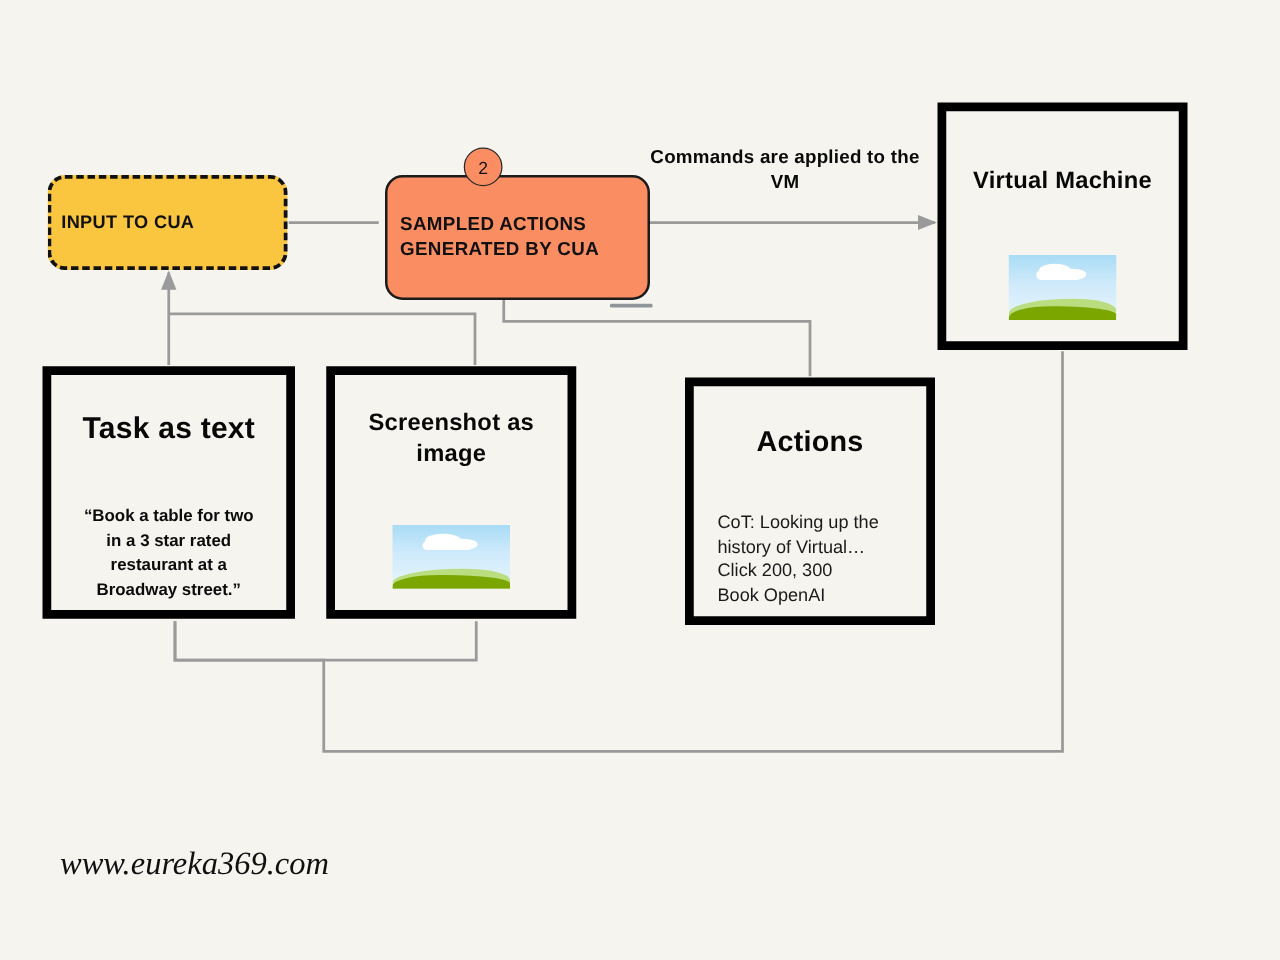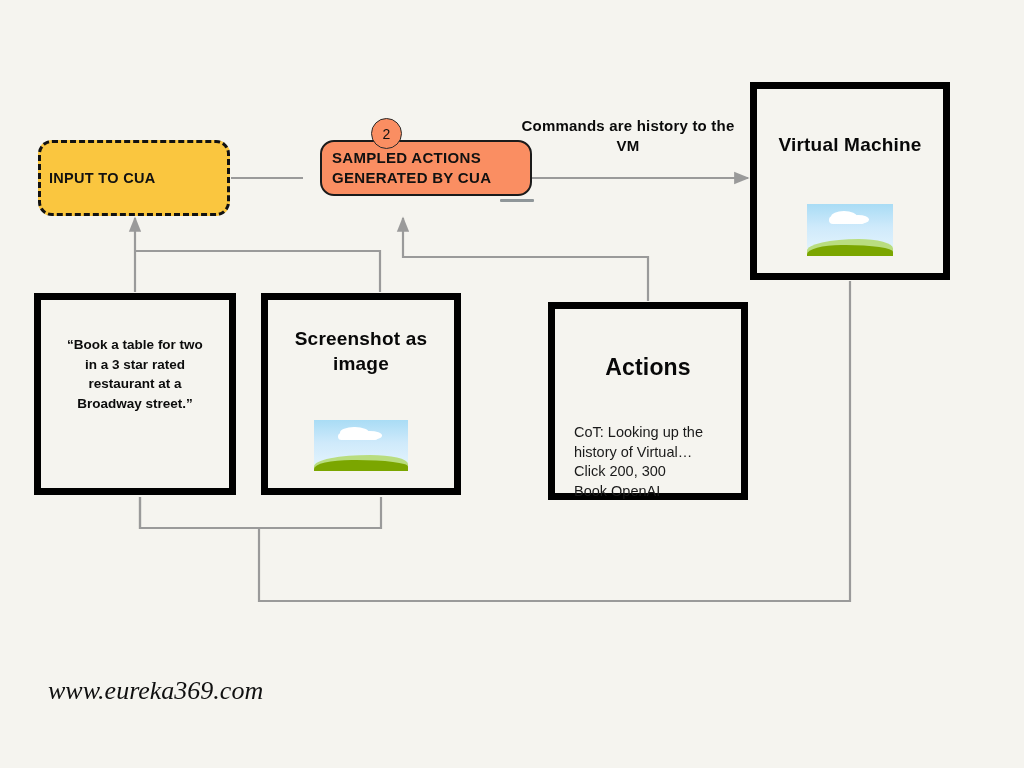--- a/index.html
+++ b/index.html
@@ -39,22 +39,22 @@
   }
   #node-input {
     left: 38px; top: 140px;
     width: 192px; height: 76px;
     background: #fac63f;
     border: 3px dashed #111111;
     font-size: 14.5px;
     padding: 0 8px;
   }
   #node-sampled {
-    left: 320px; top: 140px;
-    width: 212px; height: 56px;
+    left: 308px; top: 140px;
+    width: 212px; height: 100px;
     background: #fa8e62;
     border: 2.5px solid #1b1b1b;
     font-size: 15px;
     line-height: 1.35;
     padding: 0 10px;
     text-align: left;
     justify-content: flex-start;
   }
   #node-sampled .pill-text { position: relative; display: inline-block; }
   .cursor-underline {
@@ -123,21 +123,21 @@
     font-weight: bold;
     line-height: 1.45;
     text-align: center;
     color: #0c0c0c;
   }
 
   #node-shot { left: 261px; top: 293px; width: 200px; height: 202px; }
   #node-shot .title { font-size: 19px; margin-top: 10px; line-height: 1.3; }
 
   #node-actions { left: 548px; top: 302px; width: 200px; height: 198px; }
-  #node-actions .title { font-size: 23px; margin-top: 28px; }
+  #node-actions .title { font-size: 23px; margin-top: 14px; }
   #node-actions .body {
     margin-top: 14px;
     align-self: stretch;
     font-size: 14.5px;
     font-weight: normal;
     line-height: 1.35;
     text-align: left;
     color: #1a1a1a;
   }
 
@@ -233,20 +233,21 @@
         <div class="cloud" style="left:46%;top:21%;width:26%;height:17%;"></div>
         <div class="cloud" style="left:26%;top:24%;width:42%;height:14%;border-radius:9px;"></div>
         <div class="hill-back" style="bottom:0;height:32%;background:#b9dd7f;border-radius:60% 40% 0 0 / 70% 55% 0 0;"></div>
         <div class="hill-front" style="bottom:0;height:22%;background:#7ba600;border-radius:40% 55% 0 0 / 80% 60% 0 0;"></div>
       </div>
     </div>
   </div>
 
   <div class="framed" id="node-task">
     <div class="inner">
+      <div class="title">Task as text</div>
       <div class="body">“Book a table for two in a 3 star rated restaurant at a Broadway street.”</div>
     </div>
   </div>
 
   <div class="framed" id="node-shot">
     <div class="inner">
       <div class="title">Screenshot as image</div>
       <div class="landscape" id="shot-thumb">
         <div class="cloud" style="left:28%;top:14%;width:30%;height:22%;"></div>
         <div class="cloud" style="left:46%;top:21%;width:26%;height:17%;"></div>
@@ -261,17 +262,17 @@
     <div class="inner">
       <div class="title">Actions</div>
       <div class="body">
         <div>CoT: Looking up the history of Virtual…</div>
         <div>Click 200, 300</div>
         <div>Book OpenAI</div>
       </div>
     </div>
   </div>
 
-  <div class="wire-label" id="label-commands">Commands are history to the VM</div>
+  <div class="wire-label" id="label-commands">Commands are applied to the VM</div>
 
   <div id="watermark">www.eureka369.com</div>
 
 </div>
 
 </body></html>

